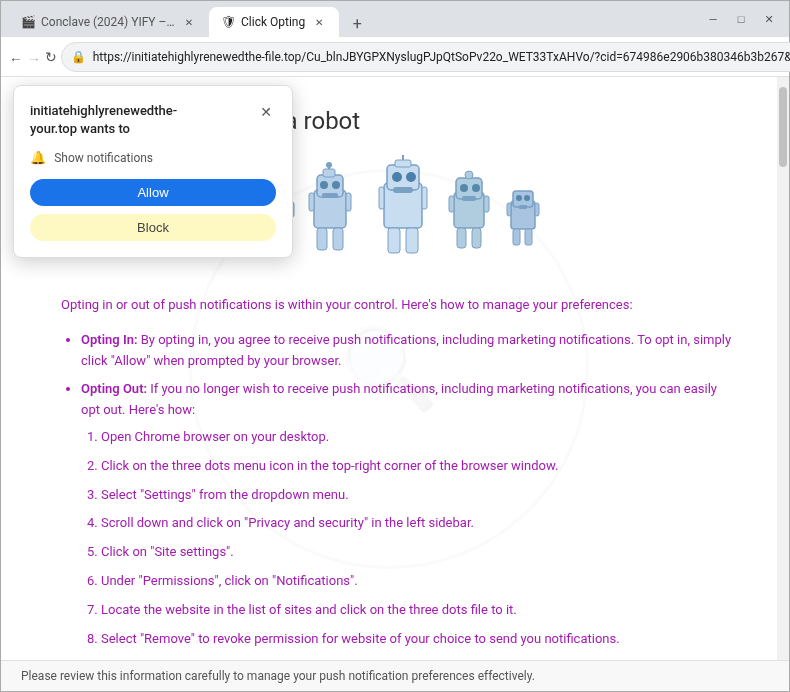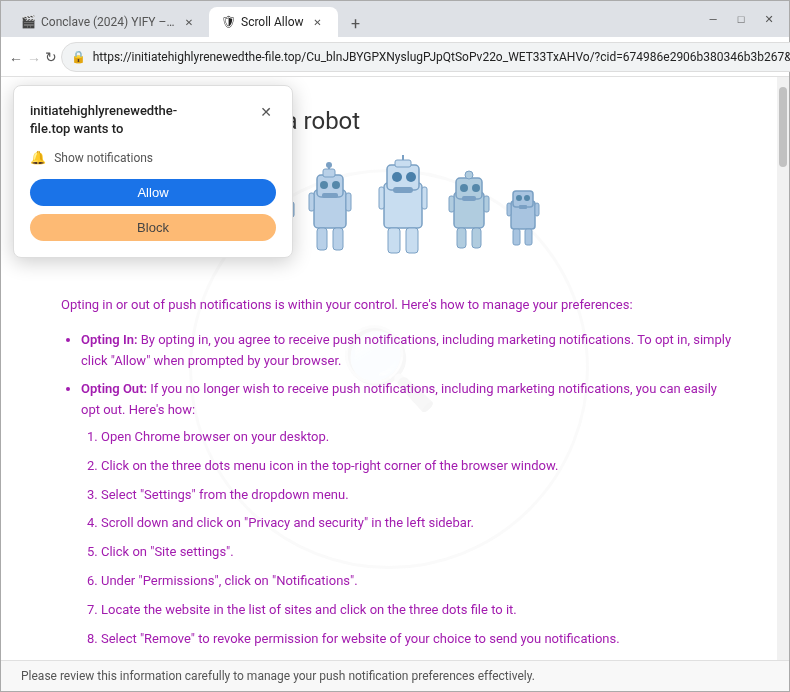--- a/index.html
+++ b/index.html
@@ -343,21 +343,21 @@
       color: #fff;
       border: none;
       border-radius: 20px;
       font-size: 13px;
       cursor: pointer;
       font-weight: 500;
     }
 
     .btn-block {
       padding: 6px 18px;
-      background: #fdba74;
+      background: #fef9c3;
       color: #444;
       border: none;
       border-radius: 20px;
       font-size: 13px;
       cursor: pointer;
       font-weight: 500;
     }
 
     
     .footer {
@@ -377,21 +377,21 @@
     <div class="tab-bar">
 
       <div class="tab">
         <span class="tab-favicon">🎬</span>
         <span class="tab-label">Conclave (2024) YIFY – Downlo...</span>
         <span class="tab-close">✕</span>
       </div>
 
       <div class="tab active">
         <span class="tab-favicon">🛡</span>
-        <span class="tab-label">Scroll Allow</span>
+        <span class="tab-label">Click Opting</span>
         <span class="tab-close">✕</span>
       </div>
       <div class="new-tab-btn">+</div>
     </div>
     <div class="window-controls">
       <div class="win-btn">—</div>
       <div class="win-btn">□</div>
       <div class="win-btn close">✕</div>
     </div>
   </div>
@@ -414,21 +414,21 @@
       <div class="page-bg-watermark">
         <div class="watermark-circle">
           <div class="watermark-text">🔍</div>
         </div>
       </div>
 
       <div class="notification-popup">
         <div class="popup-header">
           <div class="popup-title">
             <span style="white-space: pre-line;">initiatehighlyrenewedthe-
-file.top</span> <span>wants to</span>
+your.top</span> <span>wants to</span>
           </div>
           <div class="popup-close">✕</div>
         </div>
         <div class="popup-notification-row">
           <span class="bell-icon">🔔</span>
           <span>Show notifications</span>
         </div>
         <div class="popup-buttons">
           <button class="btn-allow">Allow</button>
           <button class="btn-block">Block</button>

